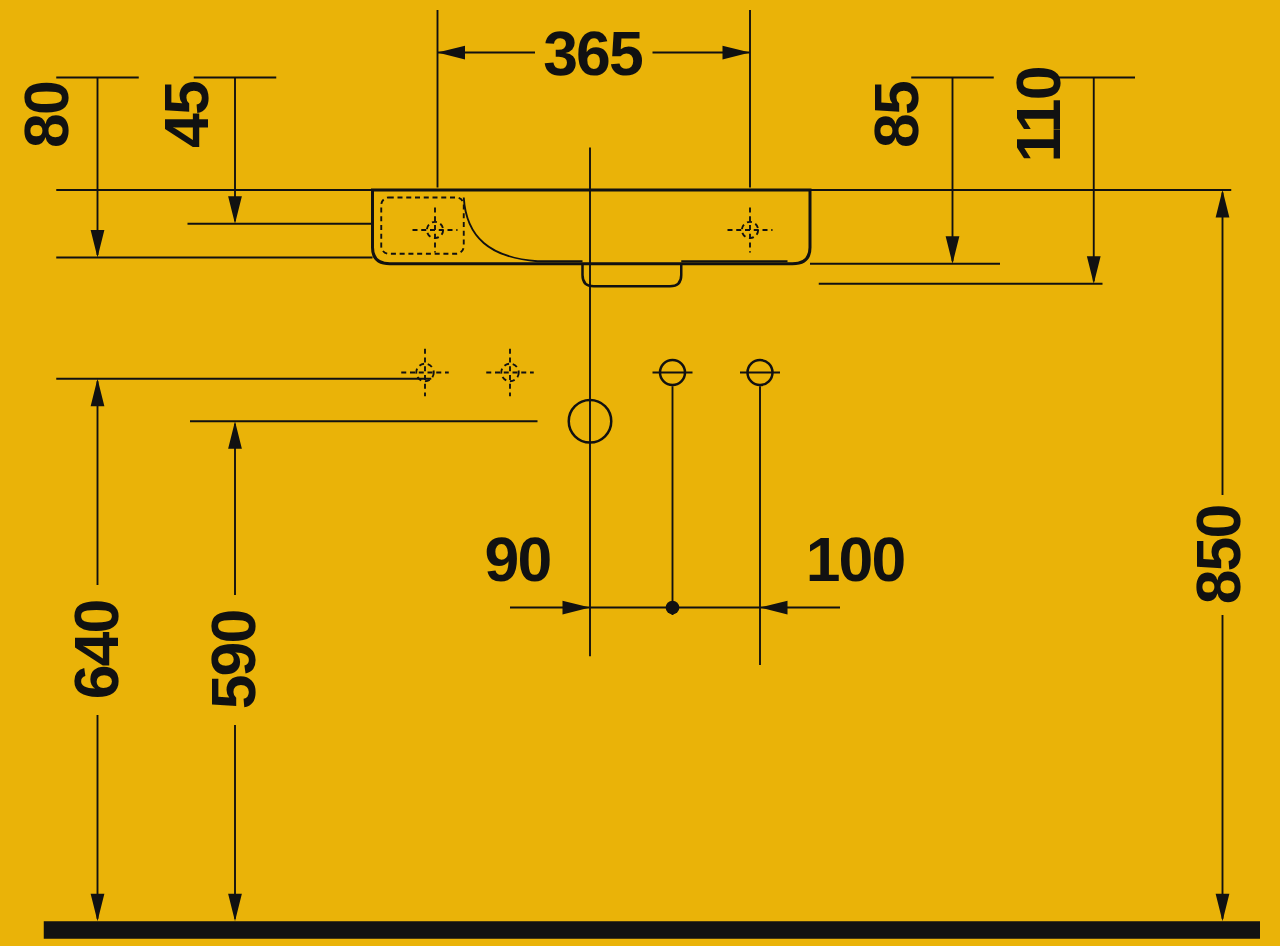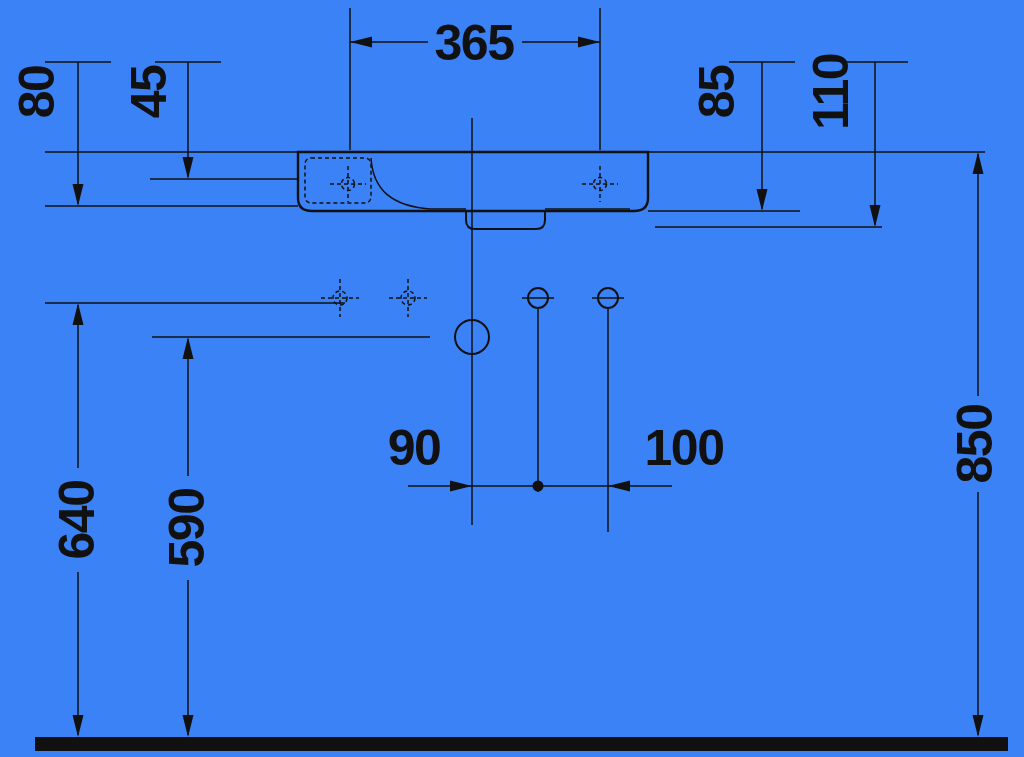--- a/index.html
+++ b/index.html
@@ -1,16 +1,16 @@
 <!DOCTYPE html>
 <html><head>
 <meta charset="utf-8">
 <style>
   html,body{margin:0;padding:0;background:#ffffff;}
-  .stage{width:1024px;height:757px;position:relative;background:#3b82f6;overflow:hidden;}
+  .stage{width:1024px;height:757px;position:relative;background:#eab308;overflow:hidden;}
   svg{display:block;}
   .thin{stroke:#111111;stroke-width:1.5;fill:none;stroke-linecap:butt;}
   .med{stroke:#111111;stroke-width:2;fill:none;}
   .thick{stroke:#111111;stroke-width:2.4;fill:none;}
   .dash{stroke-dasharray:4 3;}
   .arr{fill:#111111;stroke:none;}
   .dot{fill:#111111;stroke:none;}
   .floor{fill:#111111;stroke:none;}
   .dim-text{
     font-family:"Liberation Sans", sans-serif;

